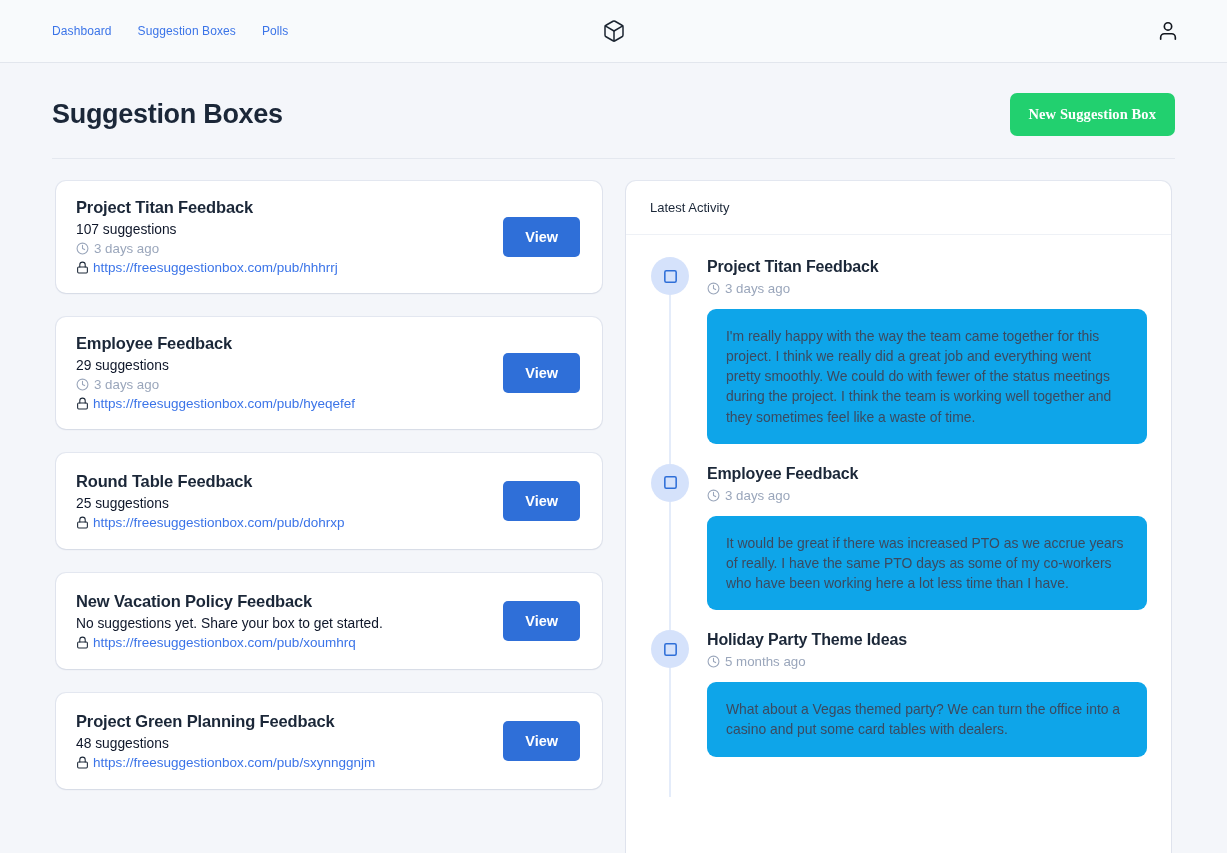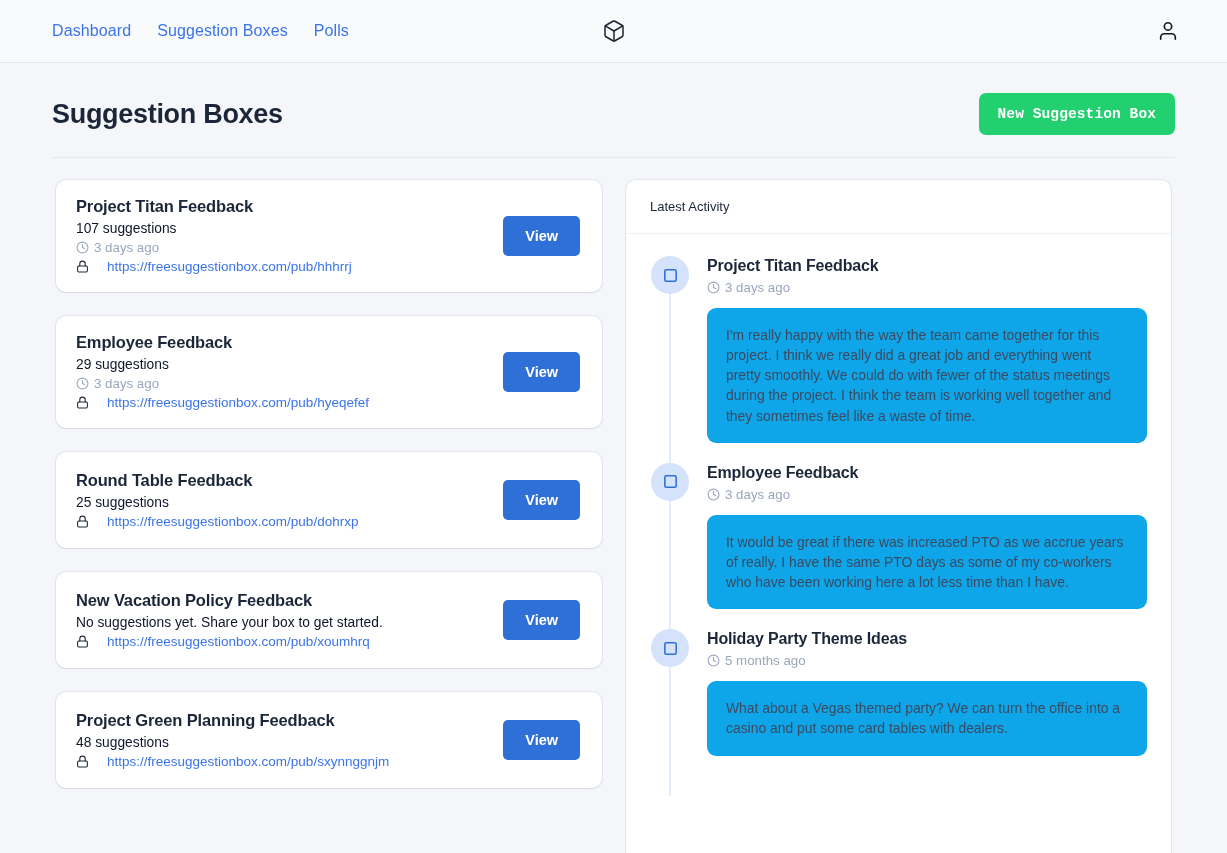--- a/index.html
+++ b/index.html
@@ -26,21 +26,21 @@
     display: flex;
     align-items: center;
   }
   .nav-links {
     display: flex;
     align-items: center;
     gap: 26px;
     margin-left: 52px;
   }
   .nav-link {
-    font-size: 16px;
+    font-size: 12px;
     color: #3b74e8;
     text-decoration: none;
     cursor: pointer;
     letter-spacing: .1px;
   }
   .brand-logo {
     position: absolute;
     left: 50%;
     top: 50%;
     transform: translate(-50%, -50%);
@@ -76,21 +76,21 @@
     font-size: 27px;
     font-weight: 700;
     letter-spacing: -0.3px;
     color: #1b2738;
   }
   .btn-new {
     background: #22d06f;
     color: #ffffff;
     border: none;
     border-radius: 7px;
-    font-family: Liberation Mono, monospace;
+    font-family: Liberation Serif, serif;
     font-size: 14.5px;
     font-weight: 700;
     padding: 13px 19px;
     cursor: pointer;
     letter-spacing: .1px;
   }
 
   
   .main {
     display: flex;
@@ -131,21 +131,21 @@
     display: flex;
     align-items: center;
     gap: 5px;
     font-size: 13.3px;
     color: #9aa6bb;
     margin-bottom: 4px;
   }
   .box-url-row {
     display: flex;
     align-items: center;
-    gap: 18px;
+    gap: 4px;
   }
   .box-url {
     font-size: 13.5px;
     color: #3b74e8;
     text-decoration: none;
     cursor: pointer;
   }
   .btn-view {
     background: #2f6fd8;
     color: #fff;

